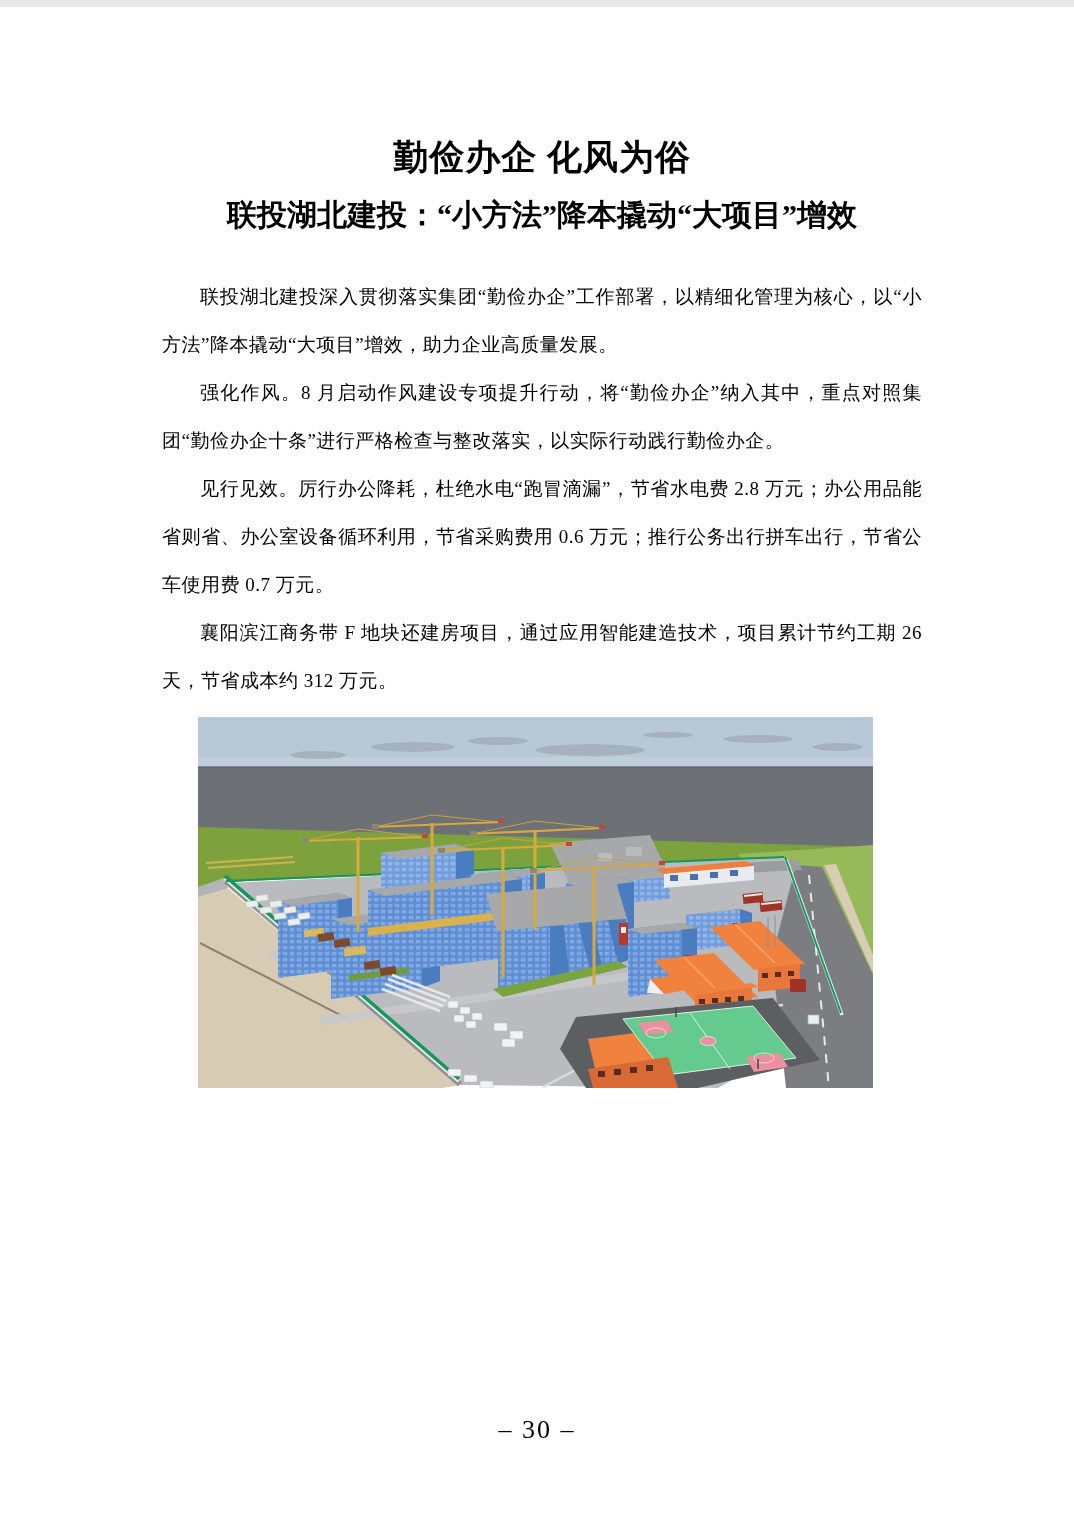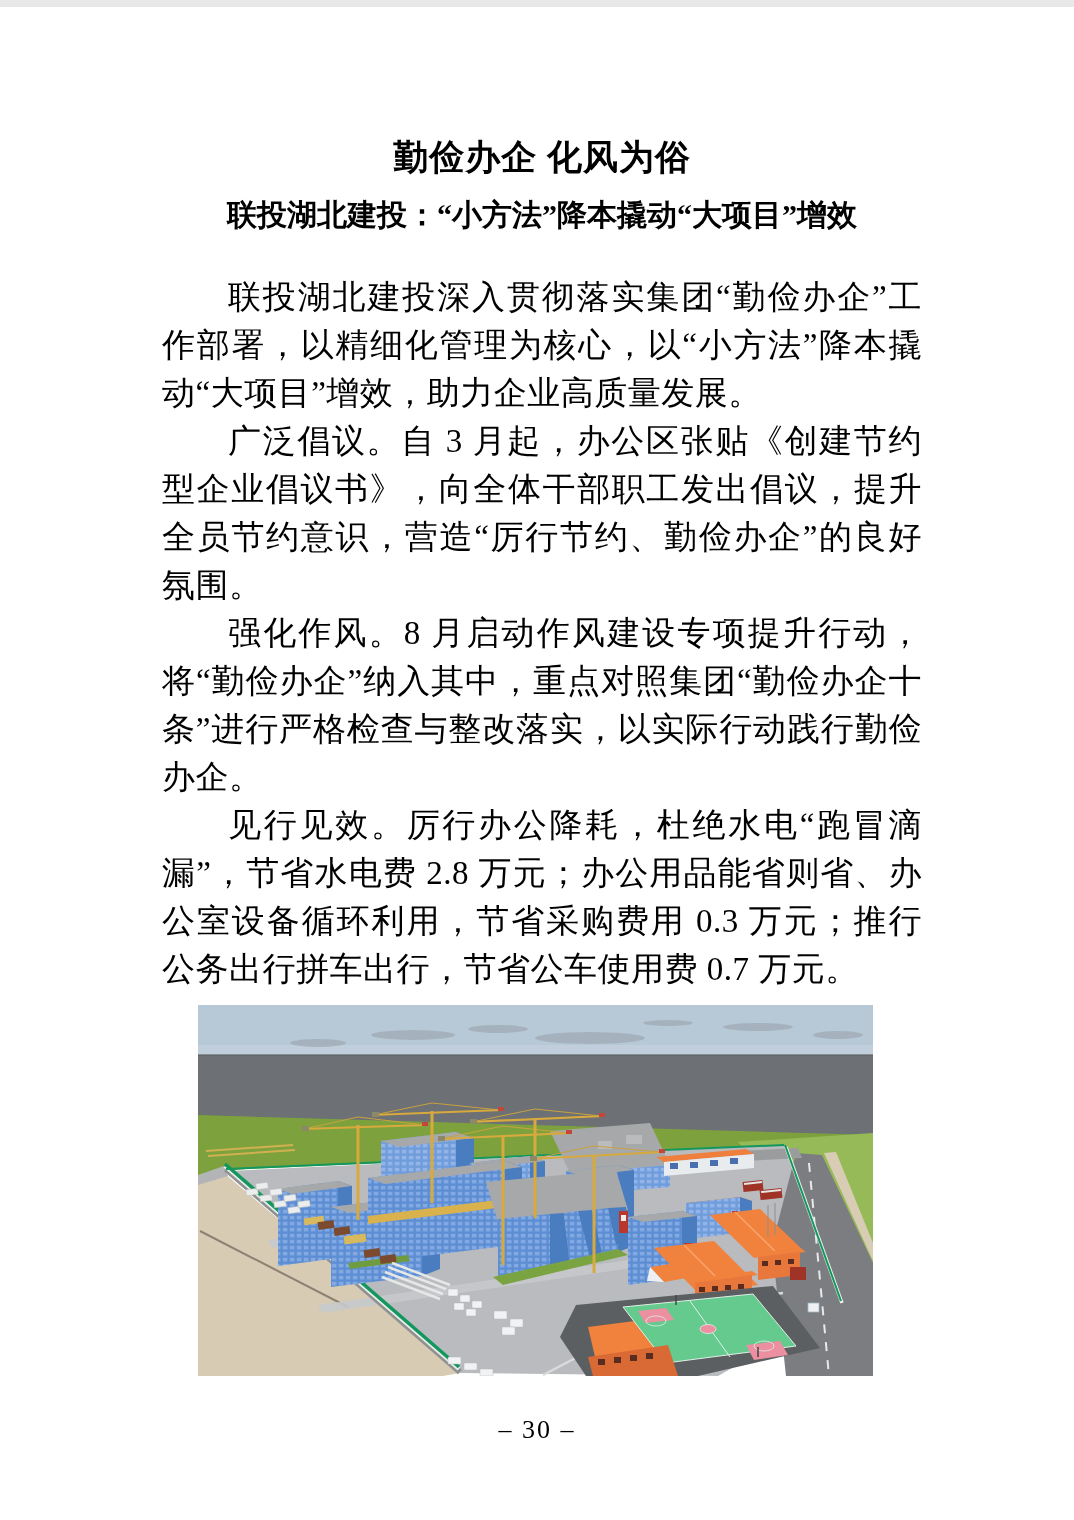--- a/index.html
+++ b/index.html
@@ -20,21 +20,21 @@
     letter-spacing:1px;
   }
   .title2{
     margin:0 0 32px 0;
     font-size:30px;line-height:52px;
     font-weight:700;text-align:center;
     letter-spacing:0;
   }
   .body-par{
     margin:0;
-    font-size:33px;line-height:48px;
+    font-size:19px;line-height:48px;
     text-align:justify;
     text-indent:2em;
     letter-spacing:0.5px;
   }
   .figure{
     margin:12px 0 0 36px;
     width:675px;height:371px;
     display:block;
   }
   .page-number{
@@ -47,23 +47,23 @@
 </head>
 <body>
 
 <div class="page">
   <div class="content">
 
     <h1 class="title1">勤俭办企 化风为俗</h1>
     <h1 class="title2">联投湖北建投：“小方法”降本撬动“大项目”增效</h1>
 
     <p class="body-par">联投湖北建投深入贯彻落实集团“勤俭办企”工作部署，以精细化管理为核心，以“小方法”降本撬动“大项目”增效，助力企业高质量发展。</p>
-    <p class="body-par">广泛倡议。自 3 月起，办公区张贴《创建节约型企业倡议书》，向全体干部职工发出倡议，提升全员节约意识，营造“厉行节约、勤俭办企”的良好氛围。</p>
     <p class="body-par">强化作风。8 月启动作风建设专项提升行动，将“勤俭办企”纳入其中，重点对照集团“勤俭办企十条”进行严格检查与整改落实，以实际行动践行勤俭办企。</p>
-    <p class="body-par">见行见效。厉行办公降耗，杜绝水电“跑冒滴漏”，节省水电费 2.8 万元；办公用品能省则省、办公室设备循环利用，节省采购费用 0.3 万元；推行公务出行拼车出行，节省公车使用费 0.7 万元。</p>
+    <p class="body-par">见行见效。厉行办公降耗，杜绝水电“跑冒滴漏”，节省水电费 2.8 万元；办公用品能省则省、办公室设备循环利用，节省采购费用 0.6 万元；推行公务出行拼车出行，节省公车使用费 0.7 万元。</p>
+    <p class="body-par">襄阳滨江商务带 F 地块还建房项目，通过应用智能建造技术，项目累计节约工期 26 天，节省成本约 312 万元。</p>
 
     <svg class="figure" viewBox="0 0 675 371" width="675" height="371" xmlns="http://www.w3.org/2000/svg">
       <defs>
         <pattern id="win" width="7" height="6" patternUnits="userSpaceOnUse">
           <rect width="7" height="6" fill="#5d8ed3"></rect>
           <rect x="0.8" y="0.8" width="4.6" height="3.6" fill="#83a9e2"></rect>
         </pattern>
         <pattern id="win2" width="7" height="6" patternUnits="userSpaceOnUse">
           <rect width="7" height="6" fill="#6f9cdb"></rect>
           <rect x="0.8" y="0.8" width="4.6" height="3.6" fill="#92b4e8"></rect>

